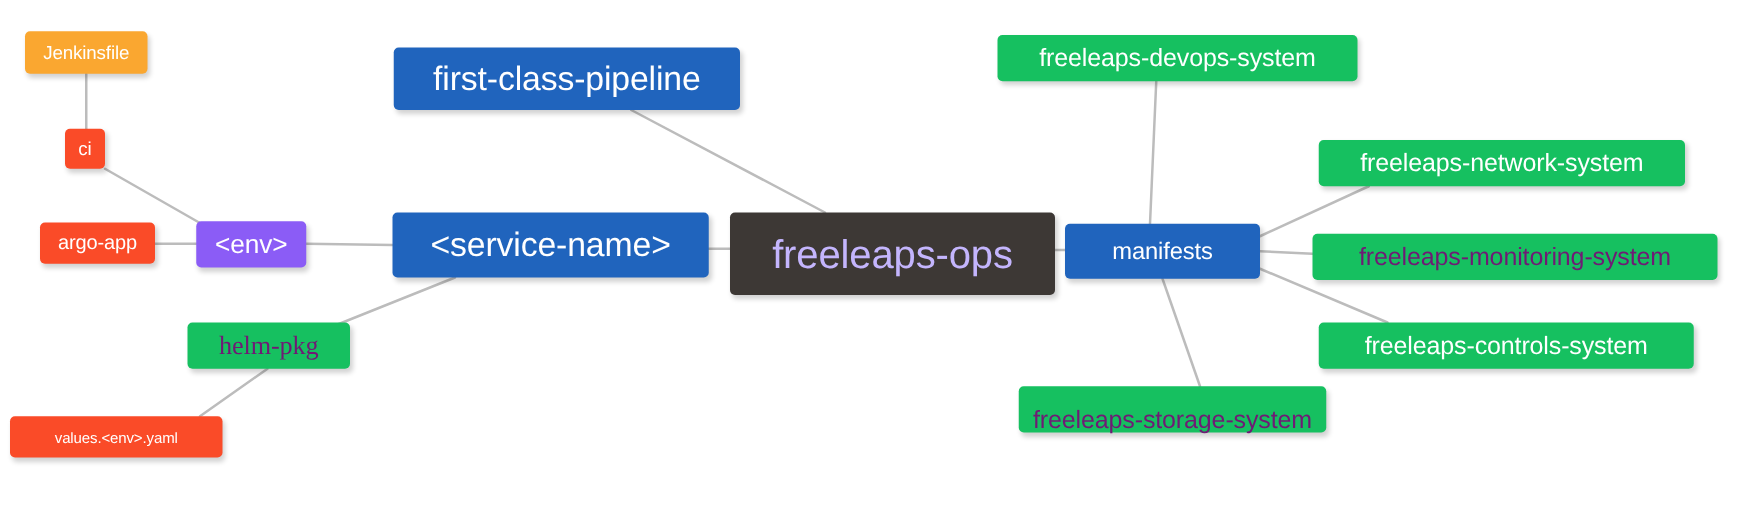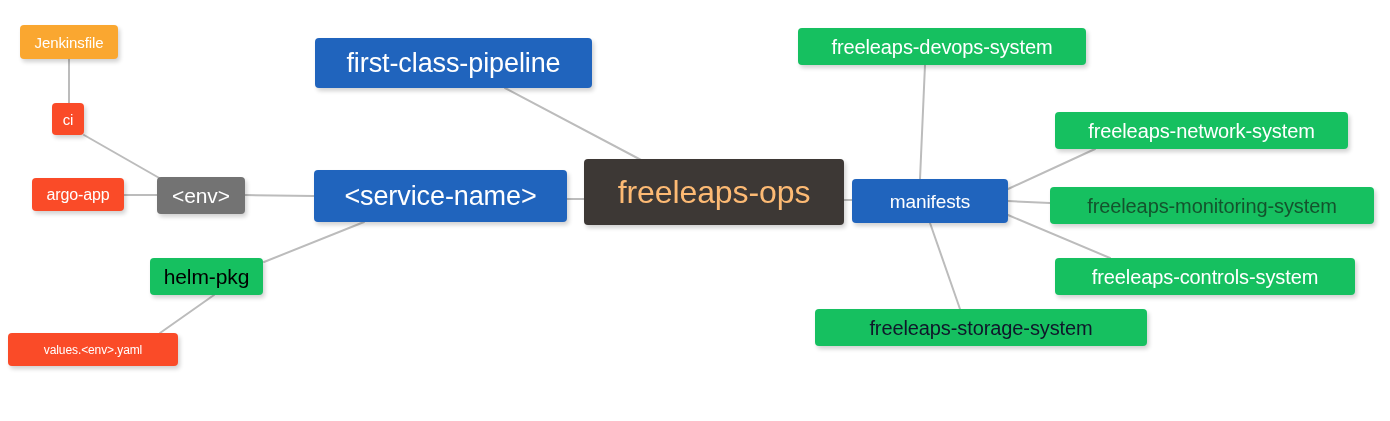--- a/index.html
+++ b/index.html
@@ -67,50 +67,50 @@
   <div id="node-layer">
       <div class="node" style="left: 20px; top: 25px; width: 98px; height: 34px; background: rgb(250, 167, 48); font-size: 15px; color: rgb(255, 255, 255);">
         <span class="node-label">Jenkinsfile</span>
       </div>
       <div class="node" style="left: 52px; top: 103px; width: 32px; height: 32px; background: rgb(250, 75, 40); font-size: 15px; color: rgb(255, 255, 255);">
         <span class="node-label">ci</span>
       </div>
       <div class="node" style="left: 32px; top: 178px; width: 92px; height: 33px; background: rgb(250, 75, 40); font-size: 16px; color: rgb(255, 255, 255);">
         <span class="node-label">argo-app</span>
       </div>
-      <div class="node" style="left: 157px; top: 177px; width: 88px; height: 37px; background: #737373; font-size: 21px; color: rgb(255, 255, 255); justify-content: center;">
+      <div class="node" style="left: 157px; top: 177px; width: 88px; height: 37px; background: #8b5cf6; font-size: 21px; color: rgb(255, 255, 255); justify-content: center;">
         <span class="node-label">&lt;env&gt;</span>
       </div>
       <div class="node" style="left: 314px; top: 170px; width: 253px; height: 52px; background: rgb(32, 100, 189); font-size: 27px; color: rgb(255, 255, 255);">
         <span class="node-label">&lt;service-name&gt;</span>
       </div>
       <div class="node" style="left: 315px; top: 38px; width: 277px; height: 50px; background: rgb(32, 100, 189); font-size: 27px; color: rgb(255, 255, 255); text-align: center;">
         <span class="node-label">first-class-pipeline</span>
       </div>
-      <div class="node" style="left: 150px; top: 258px; width: 113px; height: 37px; background: rgb(22, 192, 96); font-size: 21px; color: #000000;">
+      <div class="node" style="left: 150px; top: 258px; width: 130px; height: 37px; background: rgb(22, 192, 96); font-size: 21px; color: #701a75; font-family: Liberation Serif, serif;">
         <span class="node-label">helm-pkg</span>
       </div>
       <div class="node" style="left: 8px; top: 333px; width: 170px; height: 33px; background: rgb(250, 75, 40); font-size: 12px; color: rgb(255, 255, 255);">
         <span class="node-label">values.&lt;env&gt;.yaml</span>
       </div>
-      <div class="node" style="left: 584px; top: 159px; width: 260px; height: 66px; background: rgb(61, 56, 53); font-size: 32px; color: #fdba74;">
+      <div class="node" style="left: 584px; top: 170px; width: 260px; height: 66px; background: rgb(61, 56, 53); font-size: 32px; color: #c4b5fd;">
         <span class="node-label">freeleaps-ops</span>
       </div>
       <div class="node" style="left: 852px; top: 179px; width: 156px; height: 44px; background: rgb(32, 100, 189); font-size: 19px; color: rgb(255, 255, 255);">
         <span class="node-label">manifests</span>
       </div>
       <div class="node" style="left: 798px; top: 28px; width: 288px; height: 37px; background: rgb(22, 192, 96); font-size: 20px; color: rgb(255, 255, 255);">
         <span class="node-label">freeleaps-devops-system</span>
       </div>
       <div class="node" style="left: 1055px; top: 112px; width: 293px; height: 37px; background: rgb(22, 192, 96); font-size: 20px; color: rgb(255, 255, 255);">
         <span class="node-label">freeleaps-network-system</span>
       </div>
-      <div class="node" style="left: 1050px; top: 187px; width: 324px; height: 37px; background: rgb(22, 192, 96); font-size: 20px; color: #14532d;">
+      <div class="node" style="left: 1050px; top: 187px; width: 324px; height: 37px; background: rgb(22, 192, 96); font-size: 20px; color: #701a75;">
         <span class="node-label">freeleaps-monitoring-system</span>
       </div>
       <div class="node" style="left: 1055px; top: 258px; width: 300px; height: 37px; background: rgb(22, 192, 96); font-size: 20px; color: rgb(255, 255, 255);">
         <span class="node-label">freeleaps-controls-system</span>
       </div>
-      <div class="node" style="left: 815px; top: 309px; width: 332px; height: 37px; background: rgb(22, 192, 96); font-size: 20px; color: #0f172a;">
+      <div class="node" style="left: 815px; top: 309px; width: 246px; height: 37px; background: rgb(22, 192, 96); font-size: 20px; color: #701a75; align-items: flex-end;">
         <span class="node-label">freeleaps-storage-system</span>
       </div>
     </div>
 </div>
 
 </body></html>

